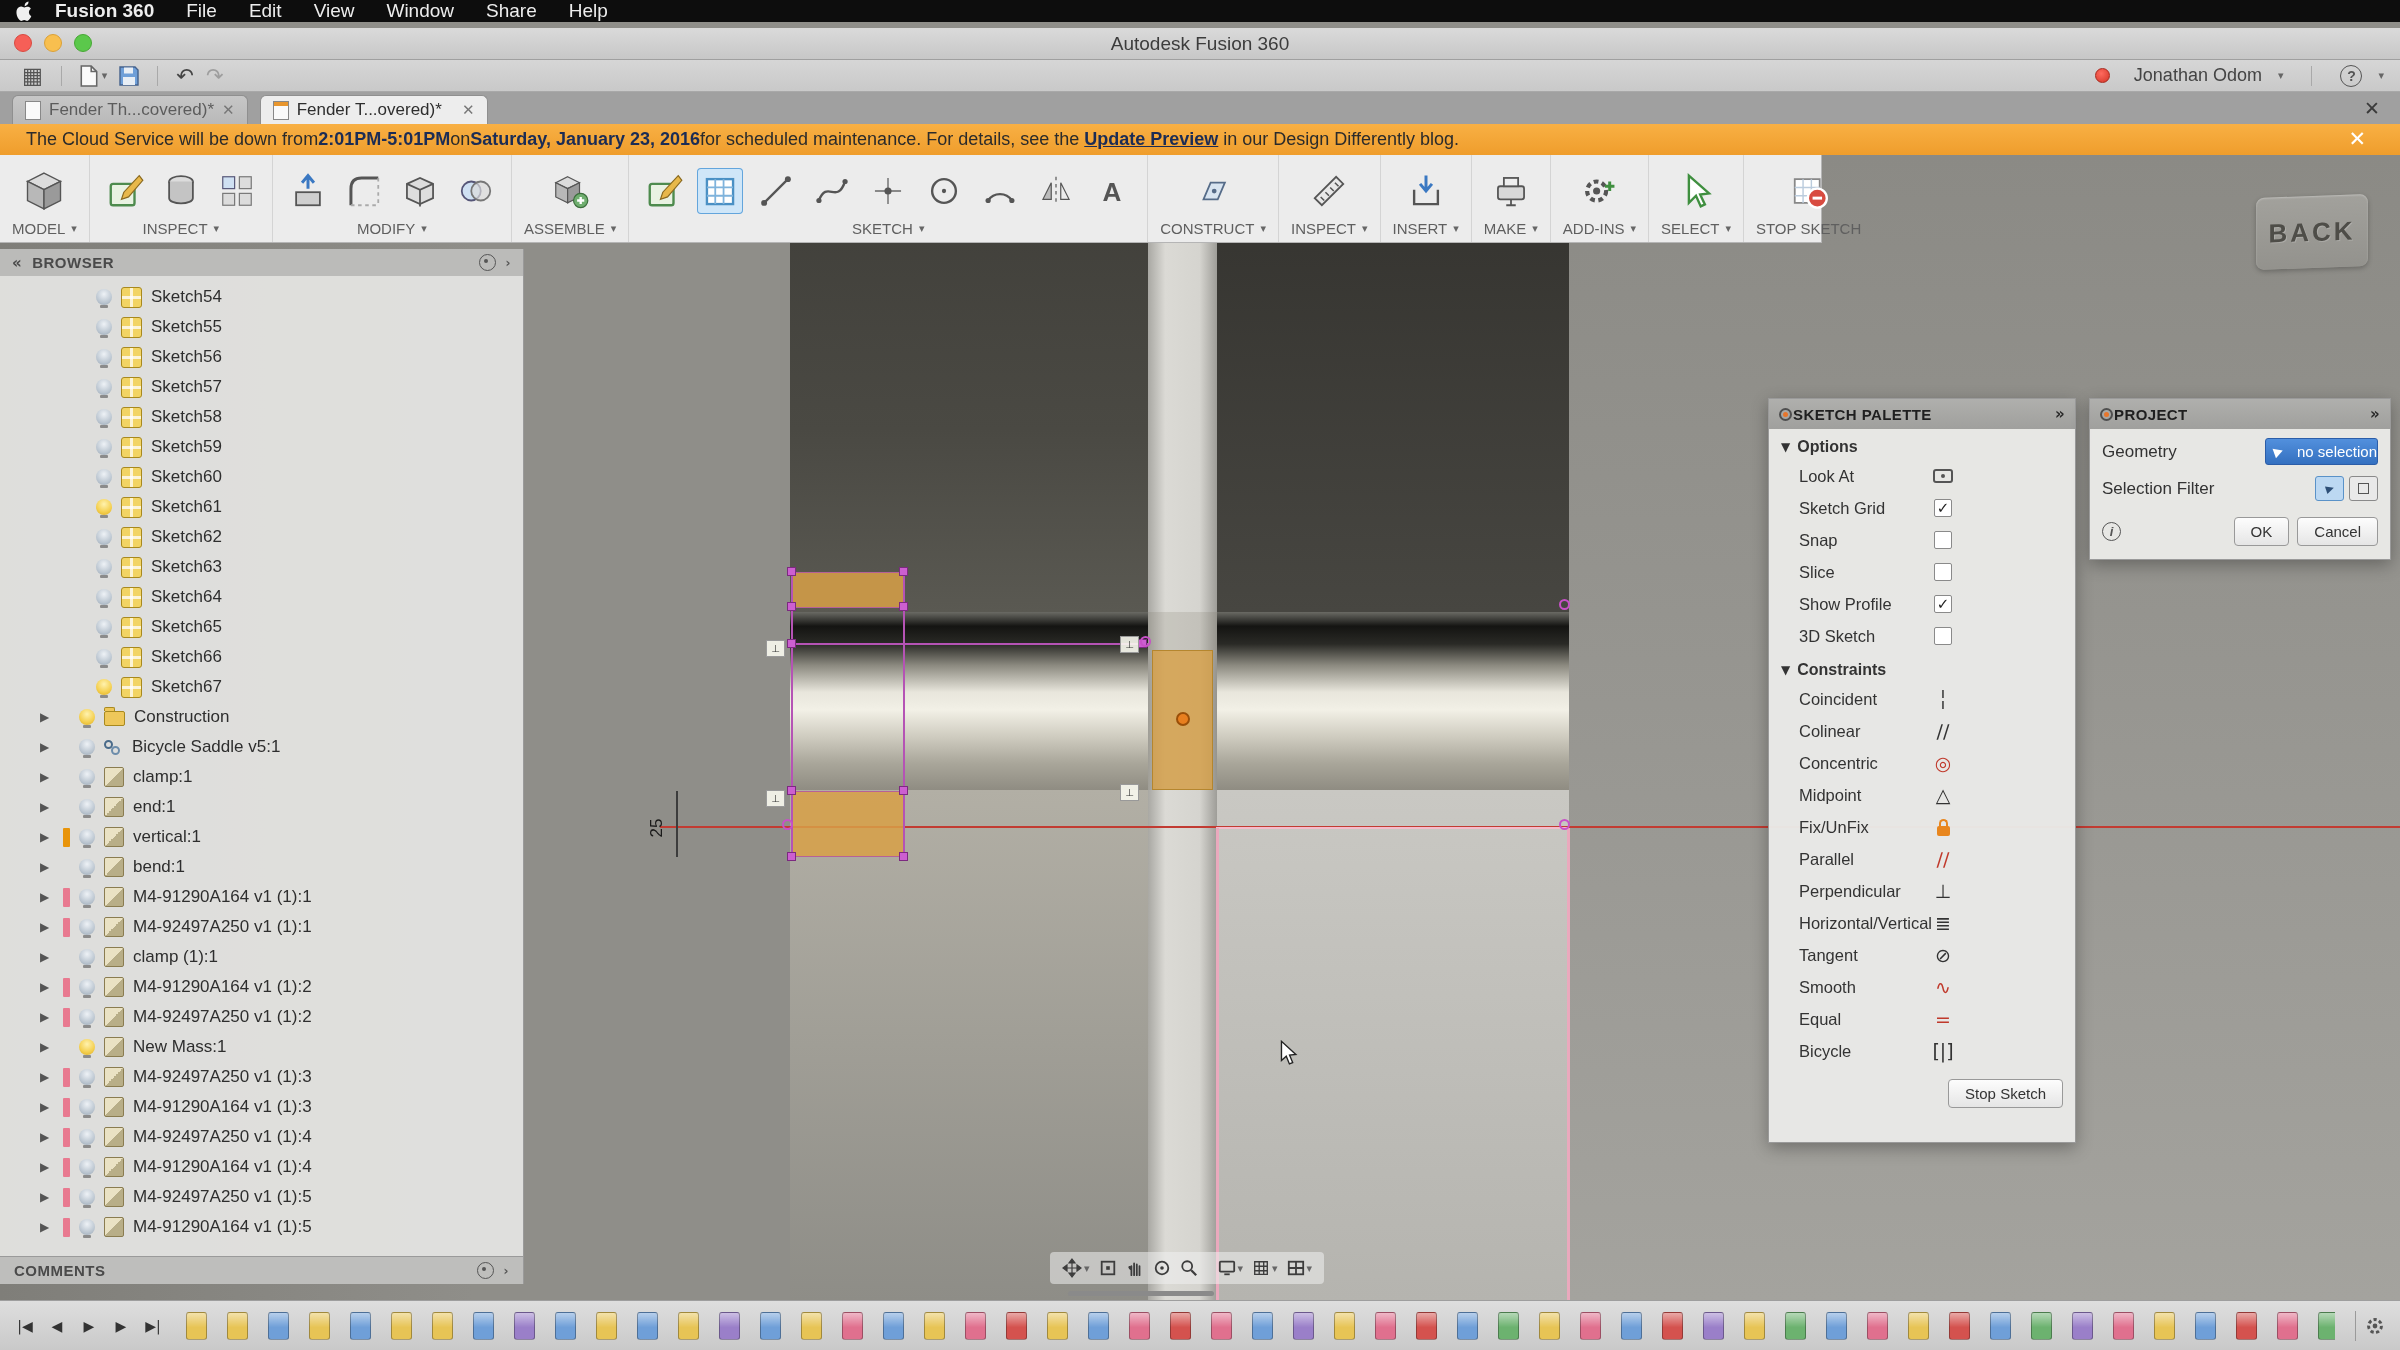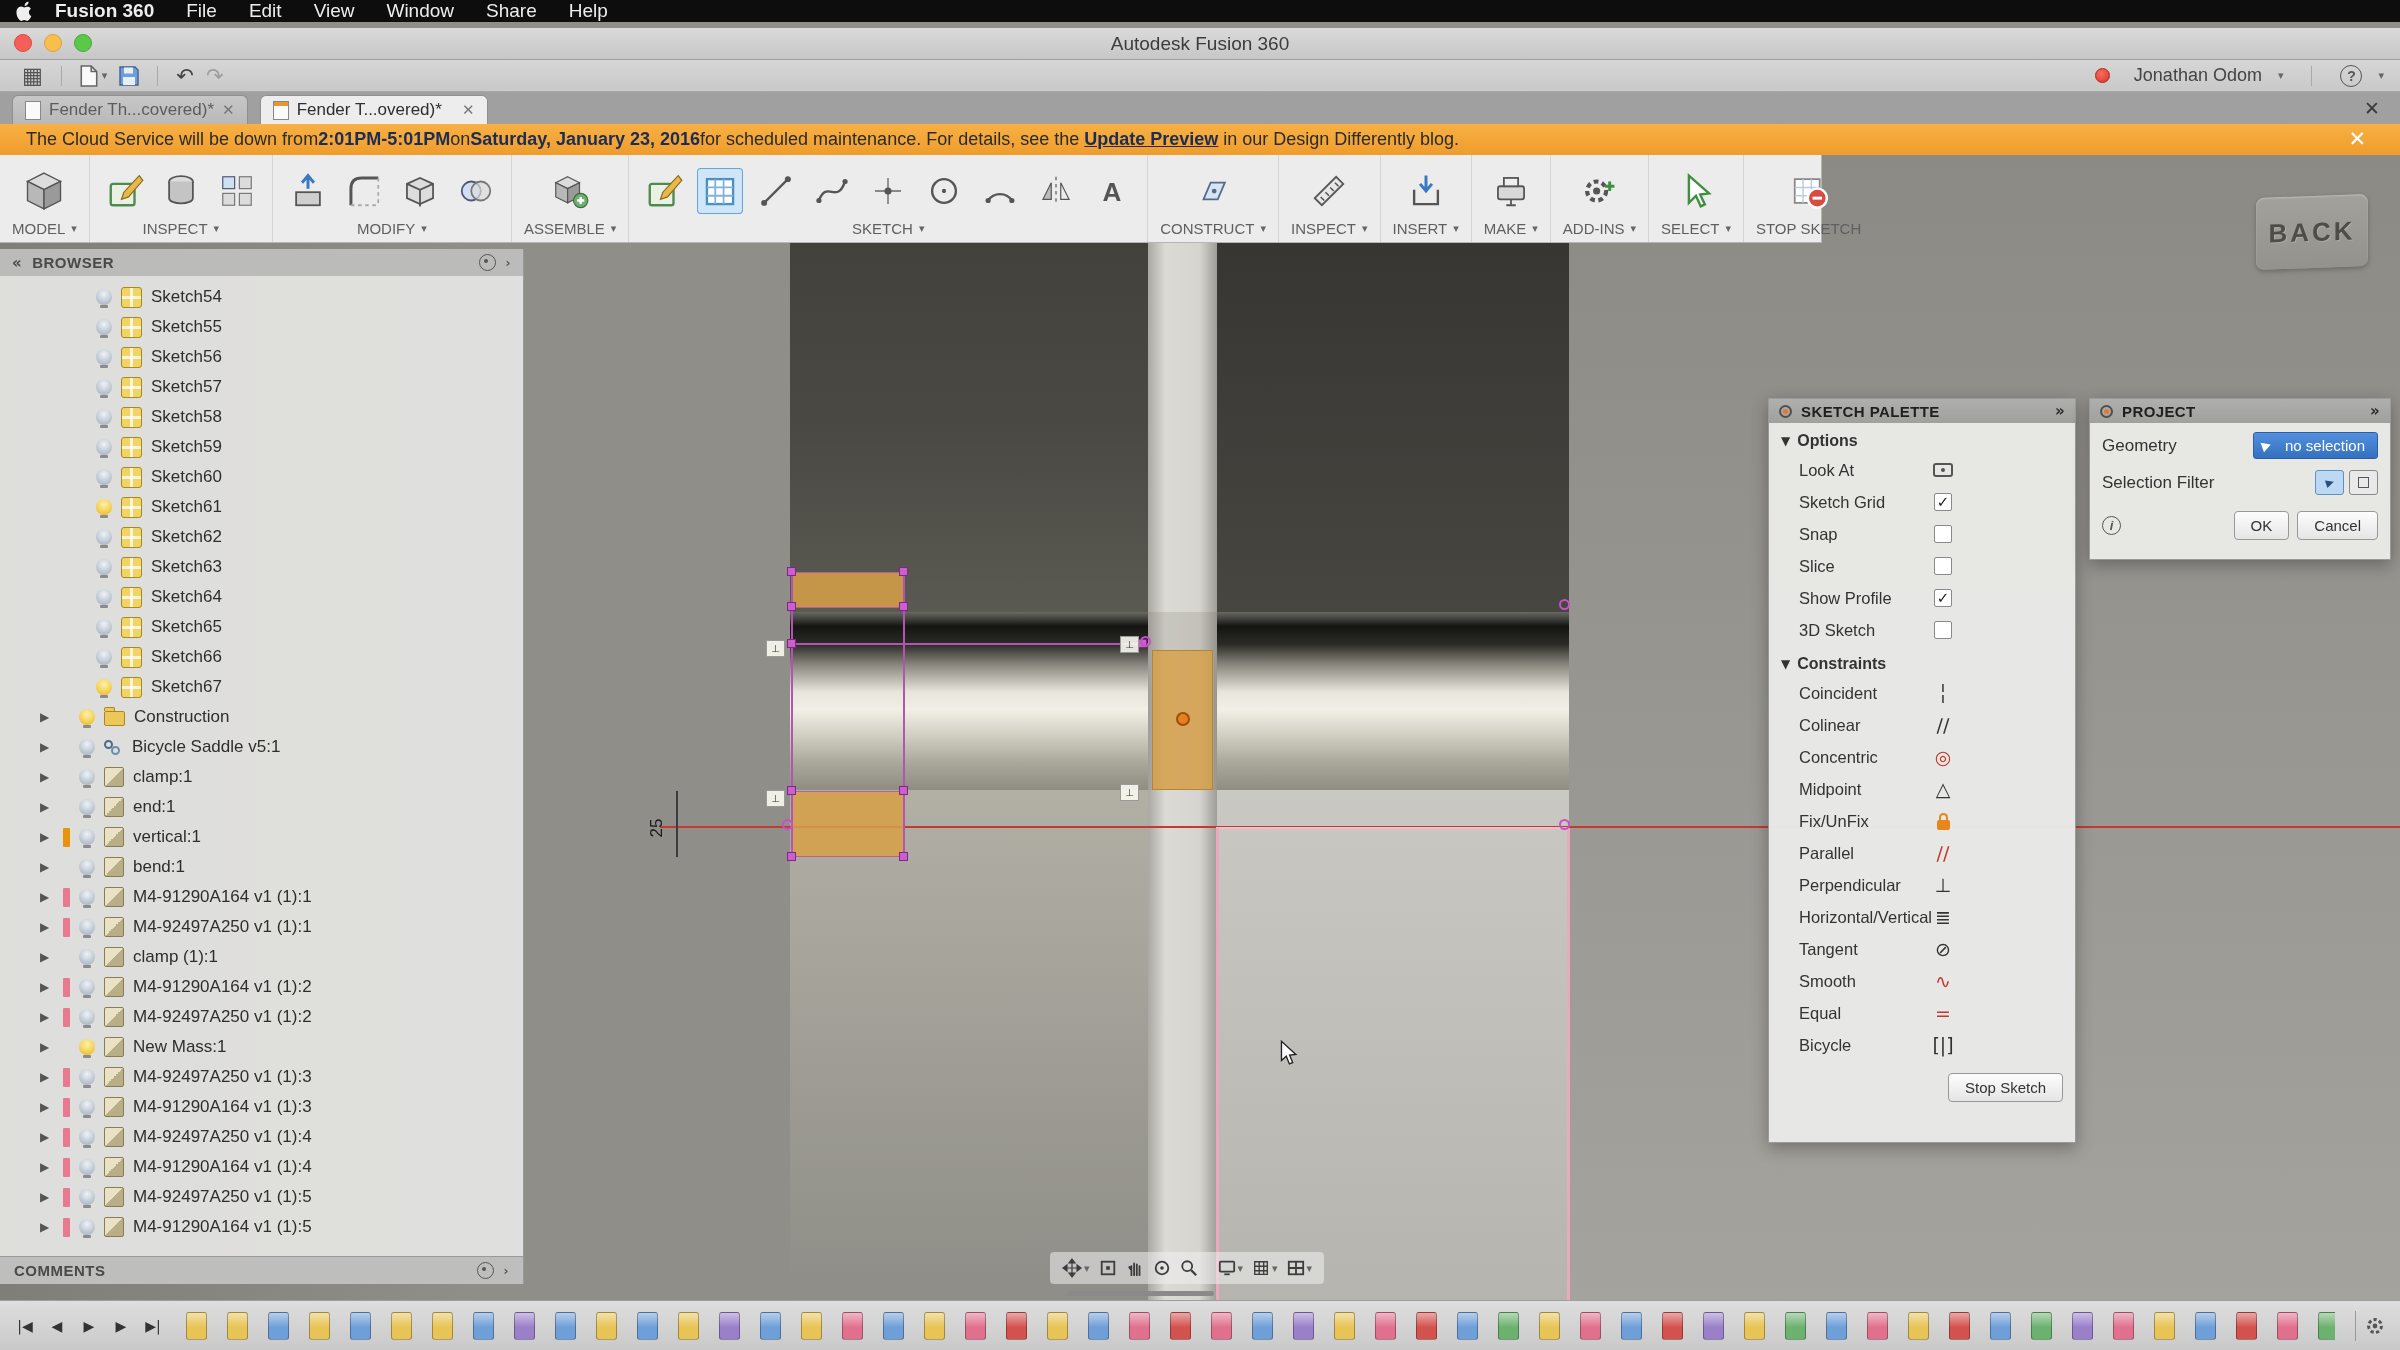--- a/index.html
+++ b/index.html
@@ -98,41 +98,41 @@
   .vp{position:absolute}
   .mline{position:absolute;background:#b553b5;z-index:3}
   .h{position:absolute;width:9px;height:9px;background:#cc5fd0;border:1px solid #7c2a80;z-index:4;box-sizing:border-box}
   .c{position:absolute;width:11px;height:11px;border:2px solid #c850c8;border-radius:50%;z-index:4;box-sizing:border-box}
   .pm{position:absolute;width:17px;height:15px;background:rgba(250,250,240,.9);border:1px solid #999;z-index:4;
     display:flex;align-items:center;justify-content:center;font-size:10px;color:#333}
 
   
   .panel{position:absolute;background:rgba(233,233,231,0.97);border:1px solid #9a9a9a;
     box-shadow:0 5px 16px rgba(0,0,0,0.3);z-index:16;box-sizing:border-box}
-  .panel-h{height:24px;background:linear-gradient(rgba(138,138,136,.6),rgba(112,112,110,.6));display:flex;align-items:center;gap:9px;
+  .panel-h{height:30px;background:linear-gradient(rgba(138,138,136,.6),rgba(112,112,110,.6));display:flex;align-items:center;gap:1px;
     padding:0 10px;font-size:15px;font-weight:bold;color:#1f1f1f;letter-spacing:.4px}
   .ph-dot{width:13px;height:13px;border-radius:50%;border:2px solid #4f4f4f;position:relative;box-sizing:border-box}
   .ph-dot::after{content:"";position:absolute;left:2px;top:2px;width:5px;height:5px;border-radius:50%;background:#e8762c}
   .ph-arrows{margin-left:auto;color:#2a2a2a;font-size:15px}
   .sp-section{font-size:16px;font-weight:bold;color:#333;padding:9px 0 4px 12px;display:flex;gap:7px;align-items:center}
   .sp-row{height:32px;display:flex;align-items:center;font-size:16.5px;color:#333;padding-left:30px;position:relative}
   .sp-ctrl{position:absolute;left:160px;display:flex;align-items:center;justify-content:center;width:28px;height:24px}
   .checkbox{width:18px;height:18px;background:#fff;border:1px solid #8a8a8a;border-radius:2px;display:flex;
     align-items:center;justify-content:center;font-size:15px;color:#222;box-sizing:border-box}
   .glyph{font-size:19px}
   .lock{width:13px;height:10px;background:#e8861e;border-radius:2px;position:relative;margin-top:7px}
   .lock::before{content:"";position:absolute;top:-7px;left:2px;width:9px;height:9px;border:2px solid #e8861e;border-bottom:none;
     border-radius:5px 5px 0 0;box-sizing:border-box}
   .look{width:20px;height:14px;border:2px solid #555;border-radius:3px;position:relative;box-sizing:border-box}
   .look::after{content:"";position:absolute;left:6px;top:3px;width:4px;height:4px;border-radius:50%;background:#555}
   .sp-footer{display:flex;justify-content:flex-end;padding:12px 12px 0}
   .btn{background:linear-gradient(#fdfdfd,#e5e5e5);border:1px solid #999;border-radius:4px;font-size:15px;color:#333;
     padding:5px 16px;box-sizing:border-box}
   .pp-row{display:flex;align-items:center;padding:9px 12px 2px;font-size:17px;color:#333;gap:10px}
-  .geo-field{margin-left:auto;background:linear-gradient(#5290dd,#3470c0);color:#fff;font-size:15px;padding:4px 12px 4px 8px;
+  .geo-field{margin-left:auto;background:linear-gradient(#5290dd,#3470c0);color:#fff;font-size:15px;padding:4px 0 4px 8px;
     border-radius:3px;display:flex;gap:14px;align-items:center;border:1px solid #2b5da8}
   .mini-cursor{width:0;height:0;border-top:5px solid transparent;border-bottom:5px solid transparent;border-left:9px solid #fff;transform:rotate(-20deg)}
   .filter-btns{margin-left:auto;display:flex;gap:5px}
   .fbtn{width:27px;height:23px;border:1px solid #8a8a8a;border-radius:3px;background:#e9e9e9;display:flex;align-items:center;justify-content:center}
   .fbtn.sel{background:#bcd8f2;border-color:#5a92c8}
   .fbtn .tri{width:0;height:0;border-top:4px solid transparent;border-bottom:4px solid transparent;border-left:8px solid #2d4f77;transform:rotate(-18deg)}
   .fbtn .sq{width:9px;height:9px;border:1.5px solid #555}
   .pp-footer{display:flex;align-items:center;padding:14px 12px 0;gap:10px}
   .info{width:19px;height:19px;border:1.5px solid #555;border-radius:50%;display:flex;align-items:center;justify-content:center;
     font-size:13px;color:#555;font-weight:bold;font-style:italic;box-sizing:border-box}

